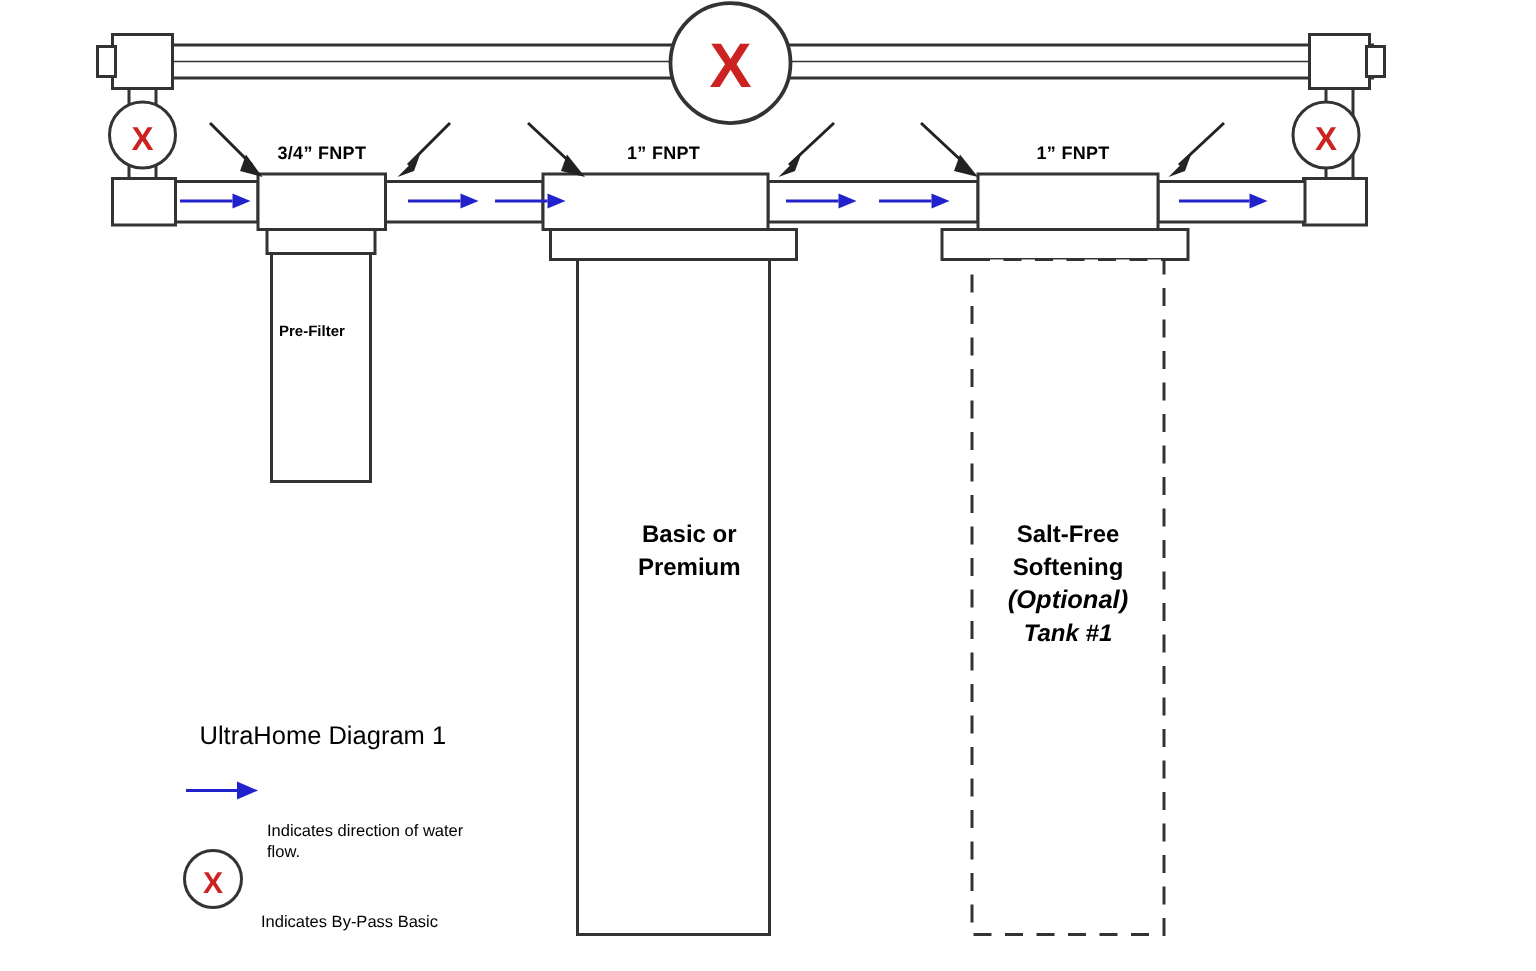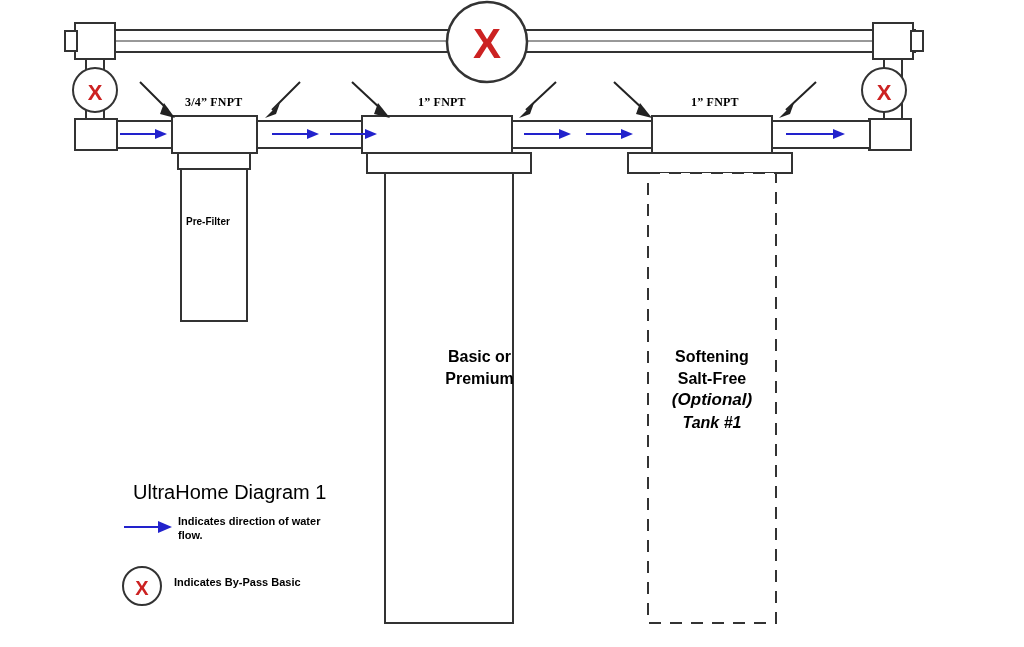--- a/index.html
+++ b/index.html
@@ -28,50 +28,50 @@
   .lbl {
     position: absolute;
     font-family: "Liberation Sans", sans-serif;
     color: #000000;
     white-space: nowrap;
   }
   .port-label {
     font-size: 12px;
     font-weight: bold;
     letter-spacing: 0.2px;
-    font-family: Liberation Serif, serif;
   }
   .prefilter-label {
     font-size: 10px;
     font-weight: bold;
   }
   .tank-label {
     font-size: 16px;
     font-weight: bold;
     text-align: center;
     line-height: 1.35;
   }
   .tank-label .italic {
     font-style: italic;
   }
   .tank-label .optional {
     font-size: 17px;
     font-style: italic;
     font-weight: bold;
   }
   .legend-title {
-    font-size: 20px;
+    font-size: 17px;
     font-weight: normal;
   }
   .legend-text {
     font-size: 11px;
-    font-weight: bold;
+    font-weight: normal;
     line-height: 1.25;
     white-space: normal;
     width: 150px;
+    margin-top: 33px;
   }
   .x-mark {
     fill: #cc2222;
     font-family: "Liberation Sans", sans-serif;
     font-weight: bold;
   }
 </style>
 </head>
 <body>
 
@@ -205,28 +205,28 @@
   </svg>
 
   <div class="lbl port-label" style="left:185px; top:95px;">3/4” FNPT</div>
 
   <div class="lbl port-label" style="left:418px; top:95px;">1” FNPT</div>
 
   <div class="lbl port-label" style="left:691px; top:95px;">1” FNPT</div>
 
   <div class="lbl prefilter-label" style="left:186px; top:216px;">Pre-Filter</div>
 
-  <div class="lbl tank-label" style="left:385px; top:346px; width:149px;margin-left:20px;">
+  <div class="lbl tank-label" style="left:385px; top:346px; width:149px;">
     <div>Basic or</div>
     <div>Premium</div>
   </div>
 
   <div class="tank-label lbl" style="left:648px; top:346px; width:128px;">
+    <div>Salt-Free</div>
     <div>Softening</div>
-    <div>Salt-Free</div>
     <div class="optional">(Optional)</div>
     <div class="italic">Tank #1</div>
   </div>
 
   <div class="lbl legend-title" style="left:133px; top:481px;">UltraHome Diagram 1</div>
 
   <div class="lbl legend-text" style="left:178px; top:515px;">Indicates direction of water flow.</div>
 
   <div class="lbl legend-text" style="left:174px; top:576px;">Indicates By-Pass Basic</div>
 

